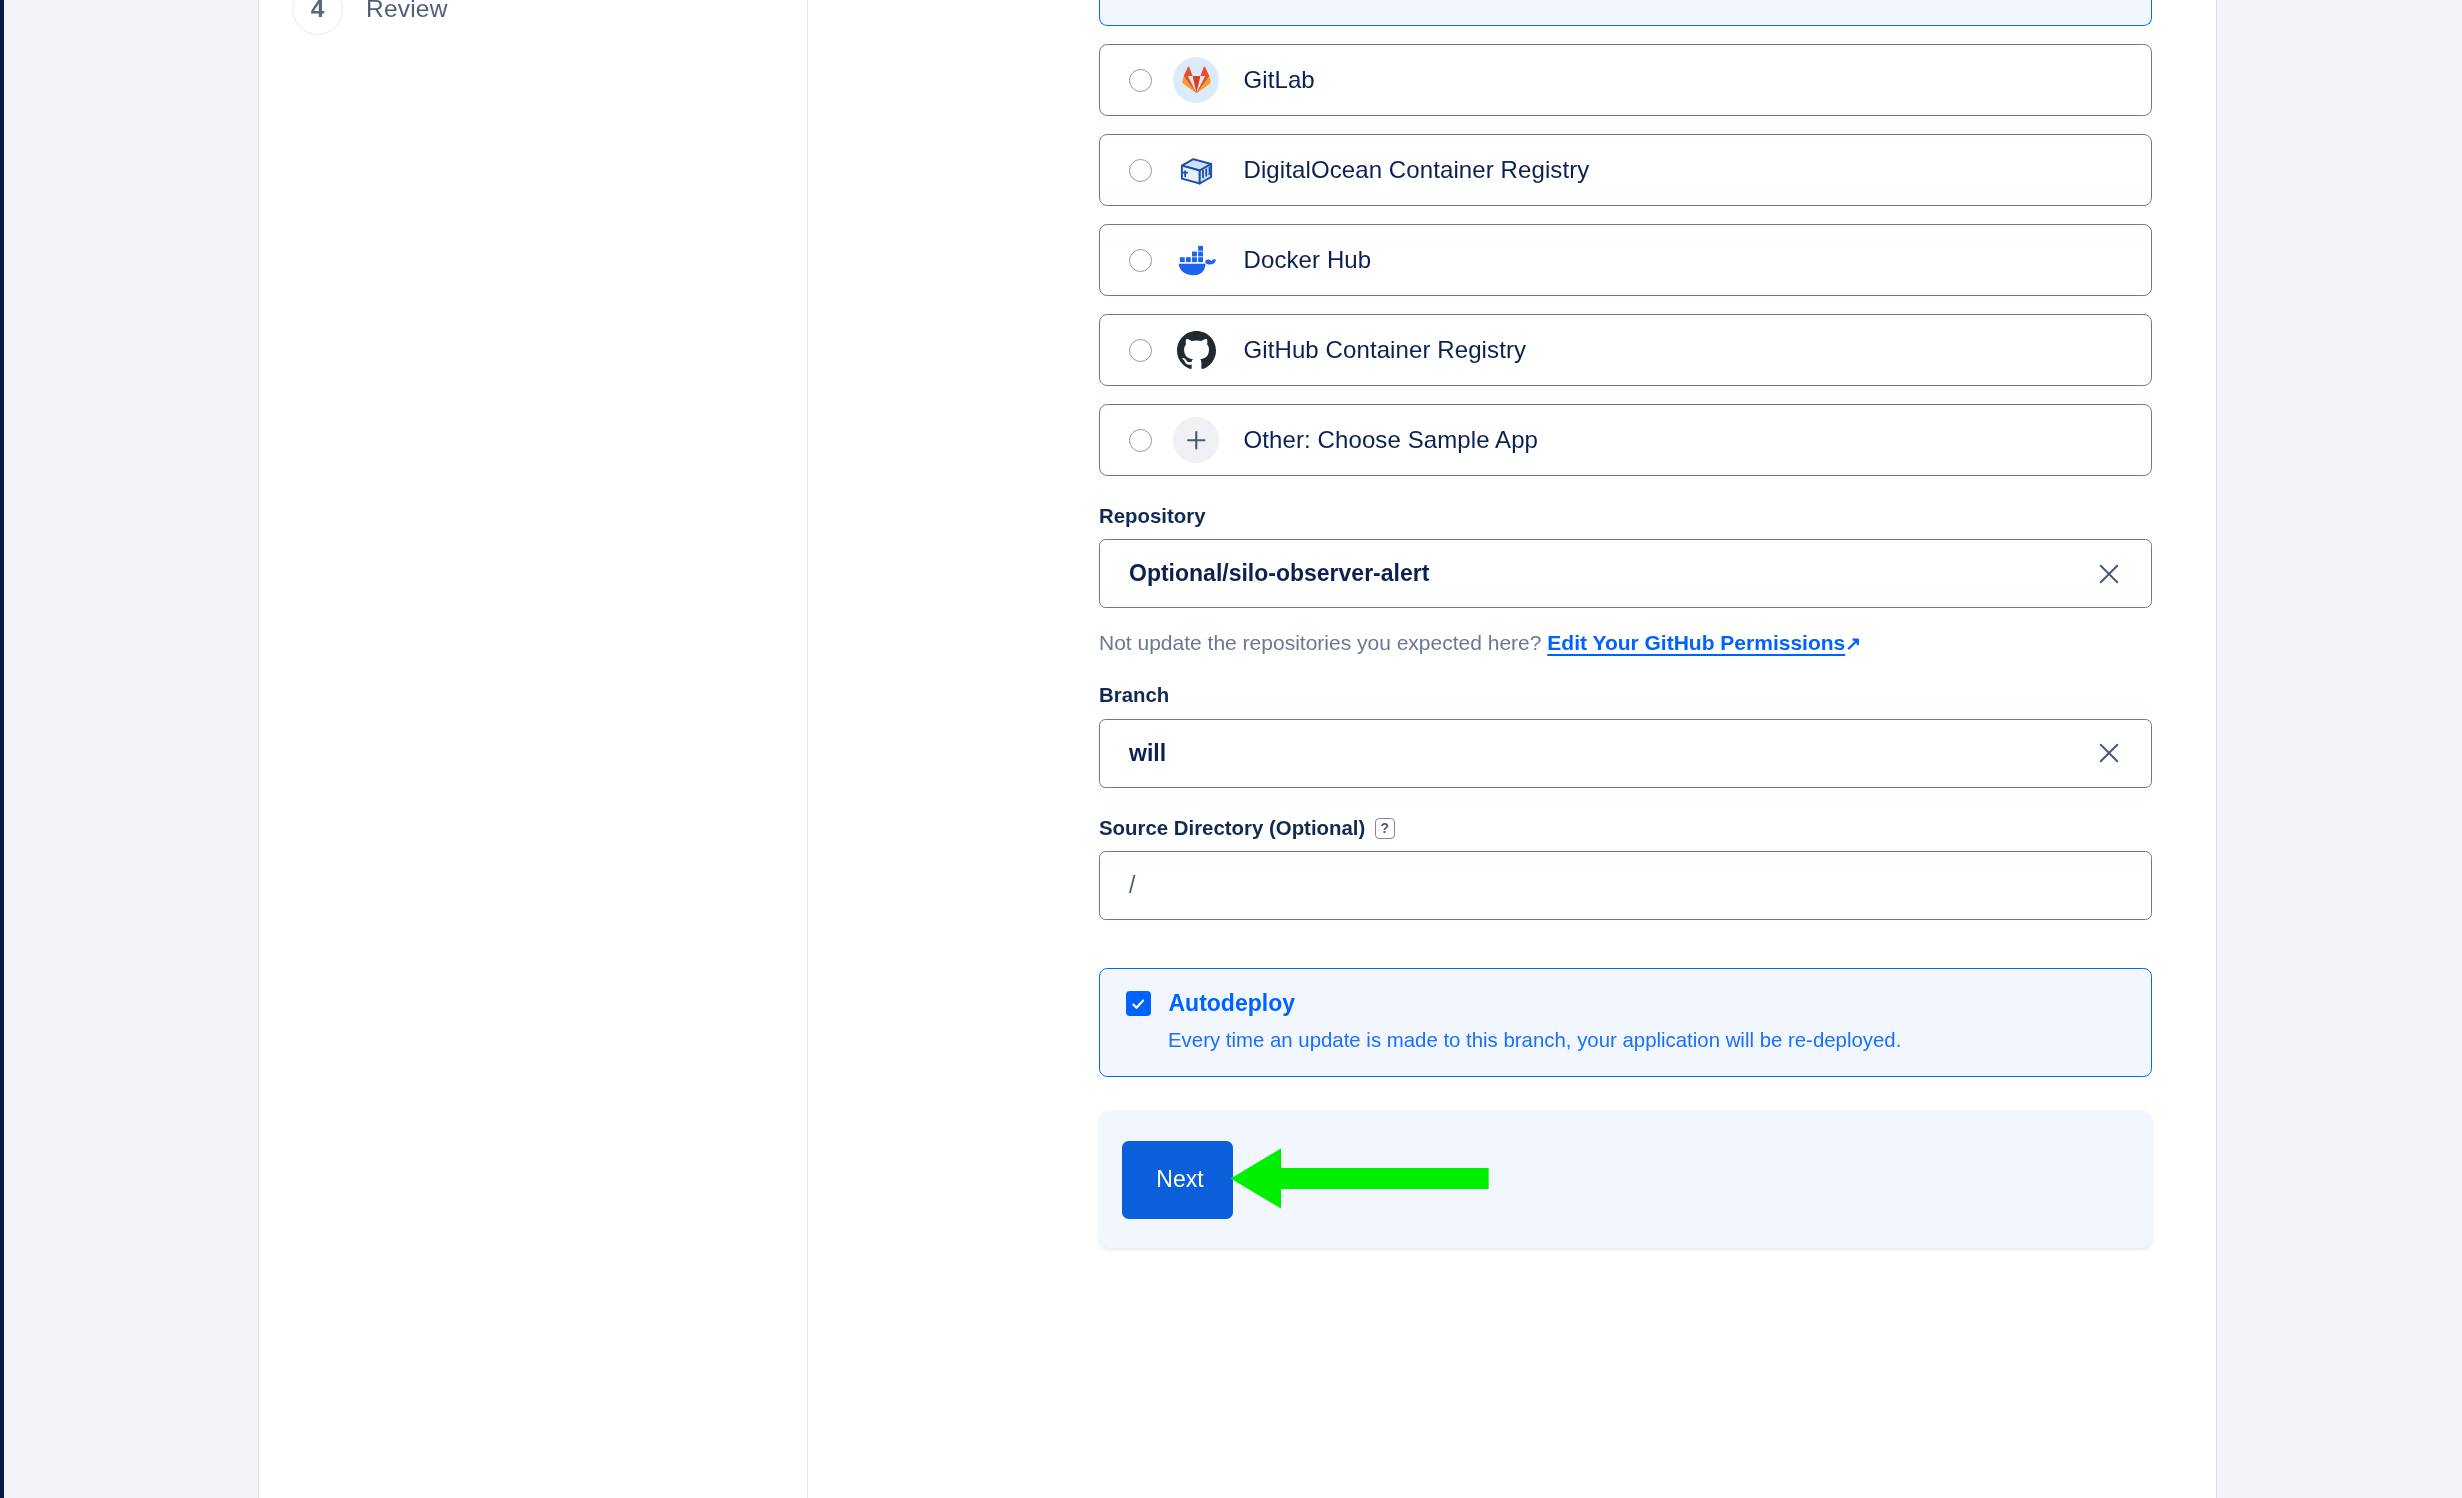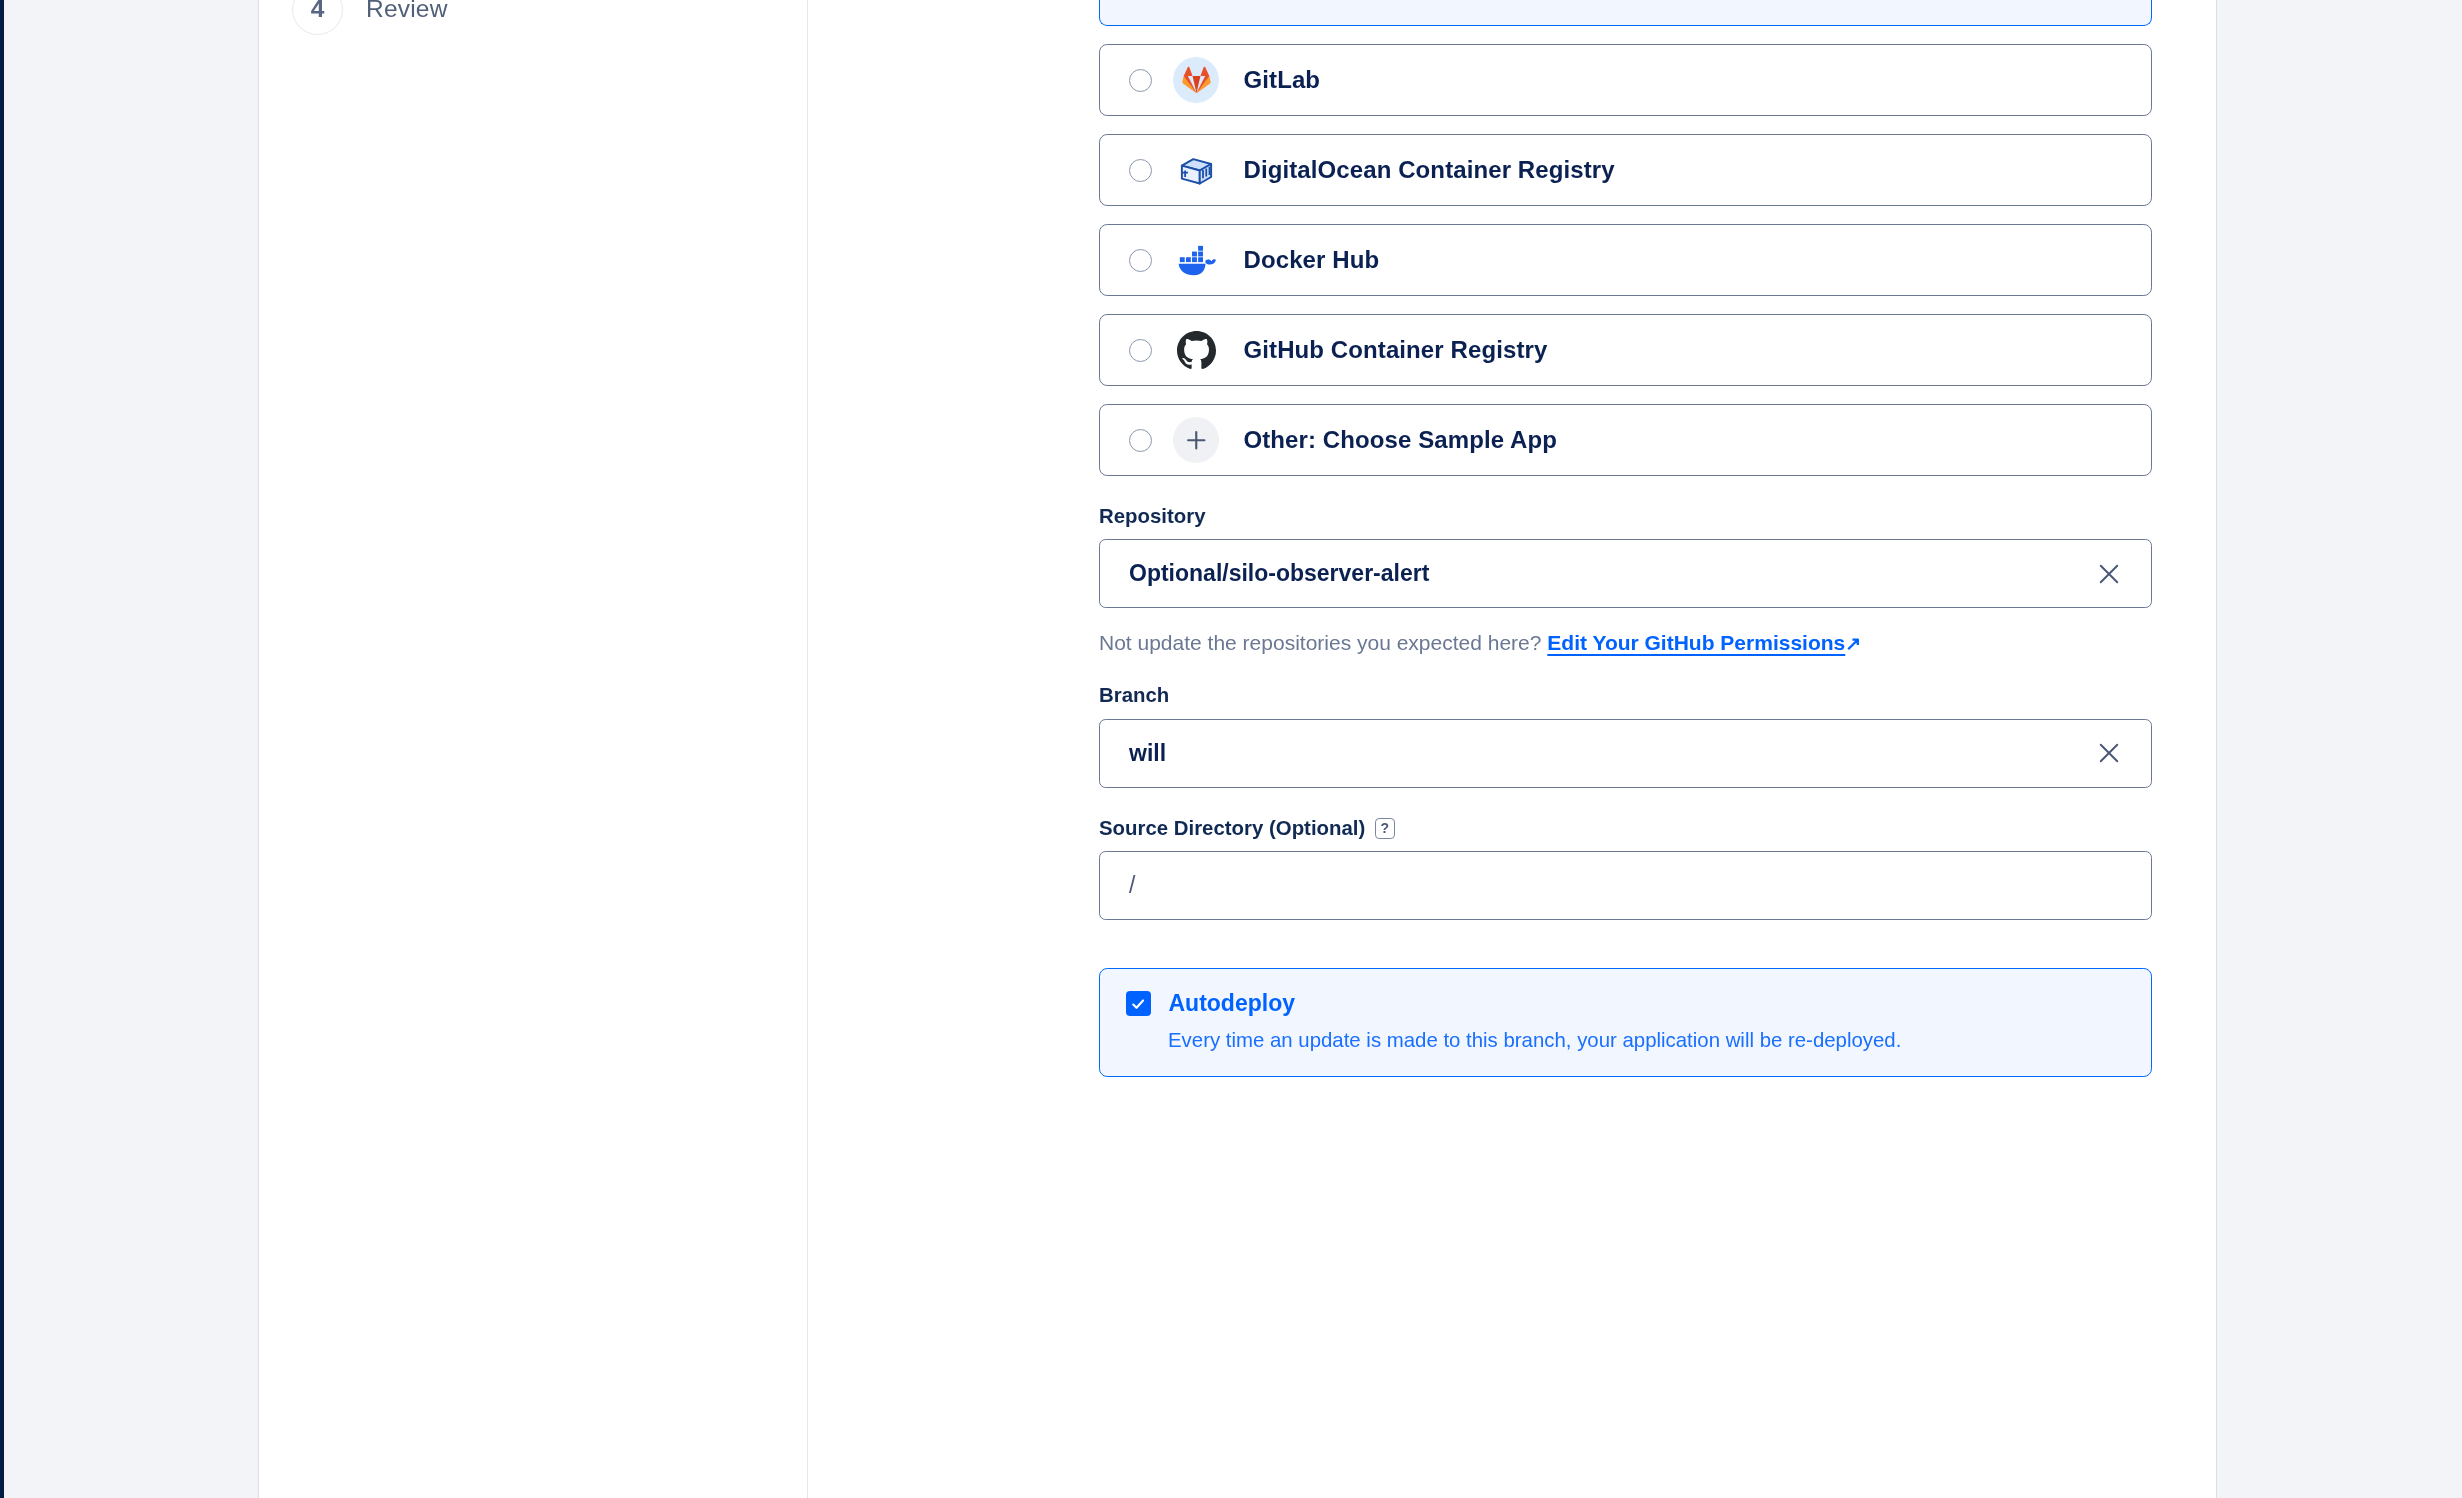--- a/index.html
+++ b/index.html
@@ -80,21 +80,21 @@
     border: 1.6px solid #8b97ae; background: #fff; flex: none;
   }
   .opt-icon {
     width: 46px; height: 46px; margin-left: 21px; flex: none;
     display: flex; align-items: center; justify-content: center;
   }
   .icon-circle-blue { background: #dcebfb; border-radius: 50%; }
   .icon-circle-grey { background: #f0f1f4; border-radius: 50%; }
   .opt-label {
     margin-left: 24.5px;
-    font-size: 24px; font-weight: 700; color: #0b2152;
+    font-size: 24px; font-weight: 400; color: #0b2152;
     letter-spacing: 0.1px; white-space: nowrap;
   }
 
   
   .field-label {
     font-size: 20.4px; font-weight: 700; color: #112a53;
     margin-top: 29px; margin-bottom: 11.4px;
     display: flex; align-items: center; gap: 9.8px;
   }
   .help-icon {
@@ -307,18 +307,28 @@
             <span class="checkbox">
               <svg width="16.3" height="16.3" viewBox="0 0 20 20">
                 <path d="M4 10.5 L8 14.5 L16 5.5" stroke="#ffffff" stroke-width="2.6" fill="none" stroke-linecap="round" stroke-linejoin="round"></path>
               </svg>
             </span>
             <span class="ad-title">Autodeploy</span>
           </div>
           <div class="ad-desc">Every time an update is made to this branch, your application will be re-deployed.</div>
         </div>
 
+        <div class="footer">
+          <button class="next-btn">
+            <span>Next</span>
+          </button>
+          <span class="green-arrow">
+            <svg width="261" height="73" viewBox="0 0 320 90">
+              <path d="M0 45 L62 8 L62 32 L318 32 L318 58 L62 58 L62 82 Z" fill="#00ee00"></path>
+            </svg>
+          </span>
+        </div>
 
       </div>
     </div>
   </div>
 </div>
 
 
 </body></html>

